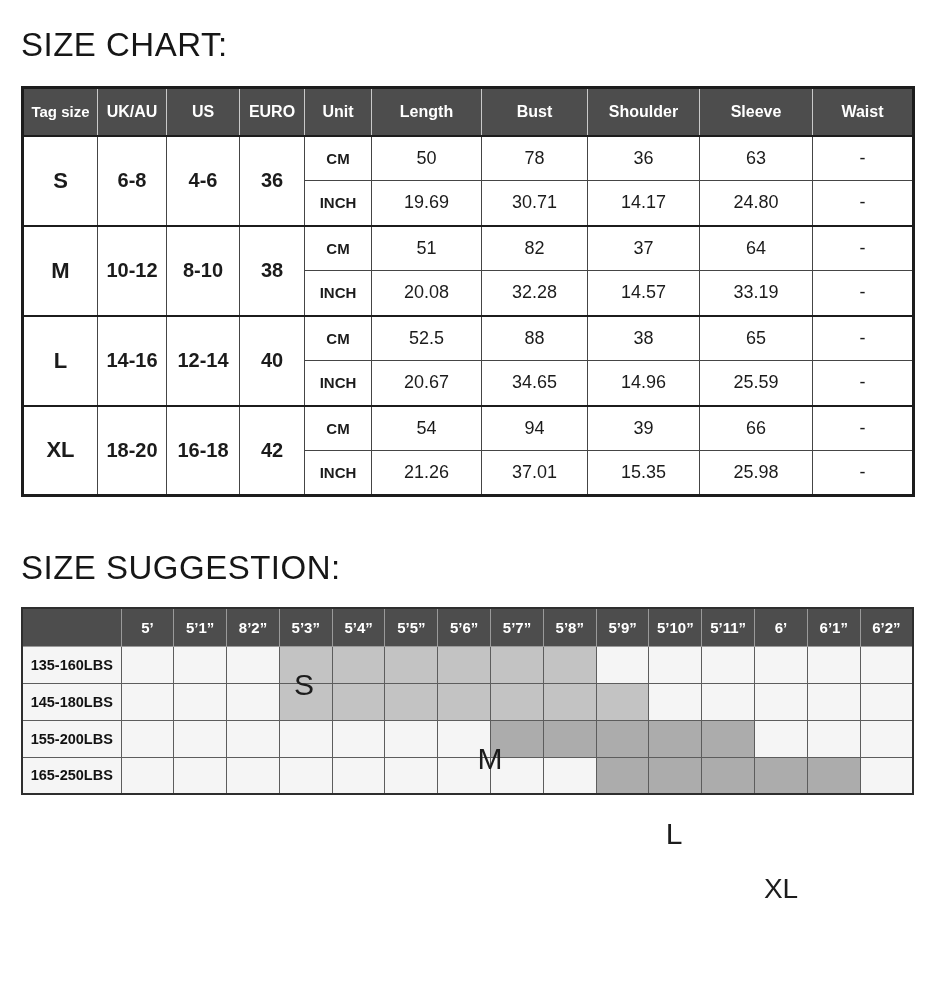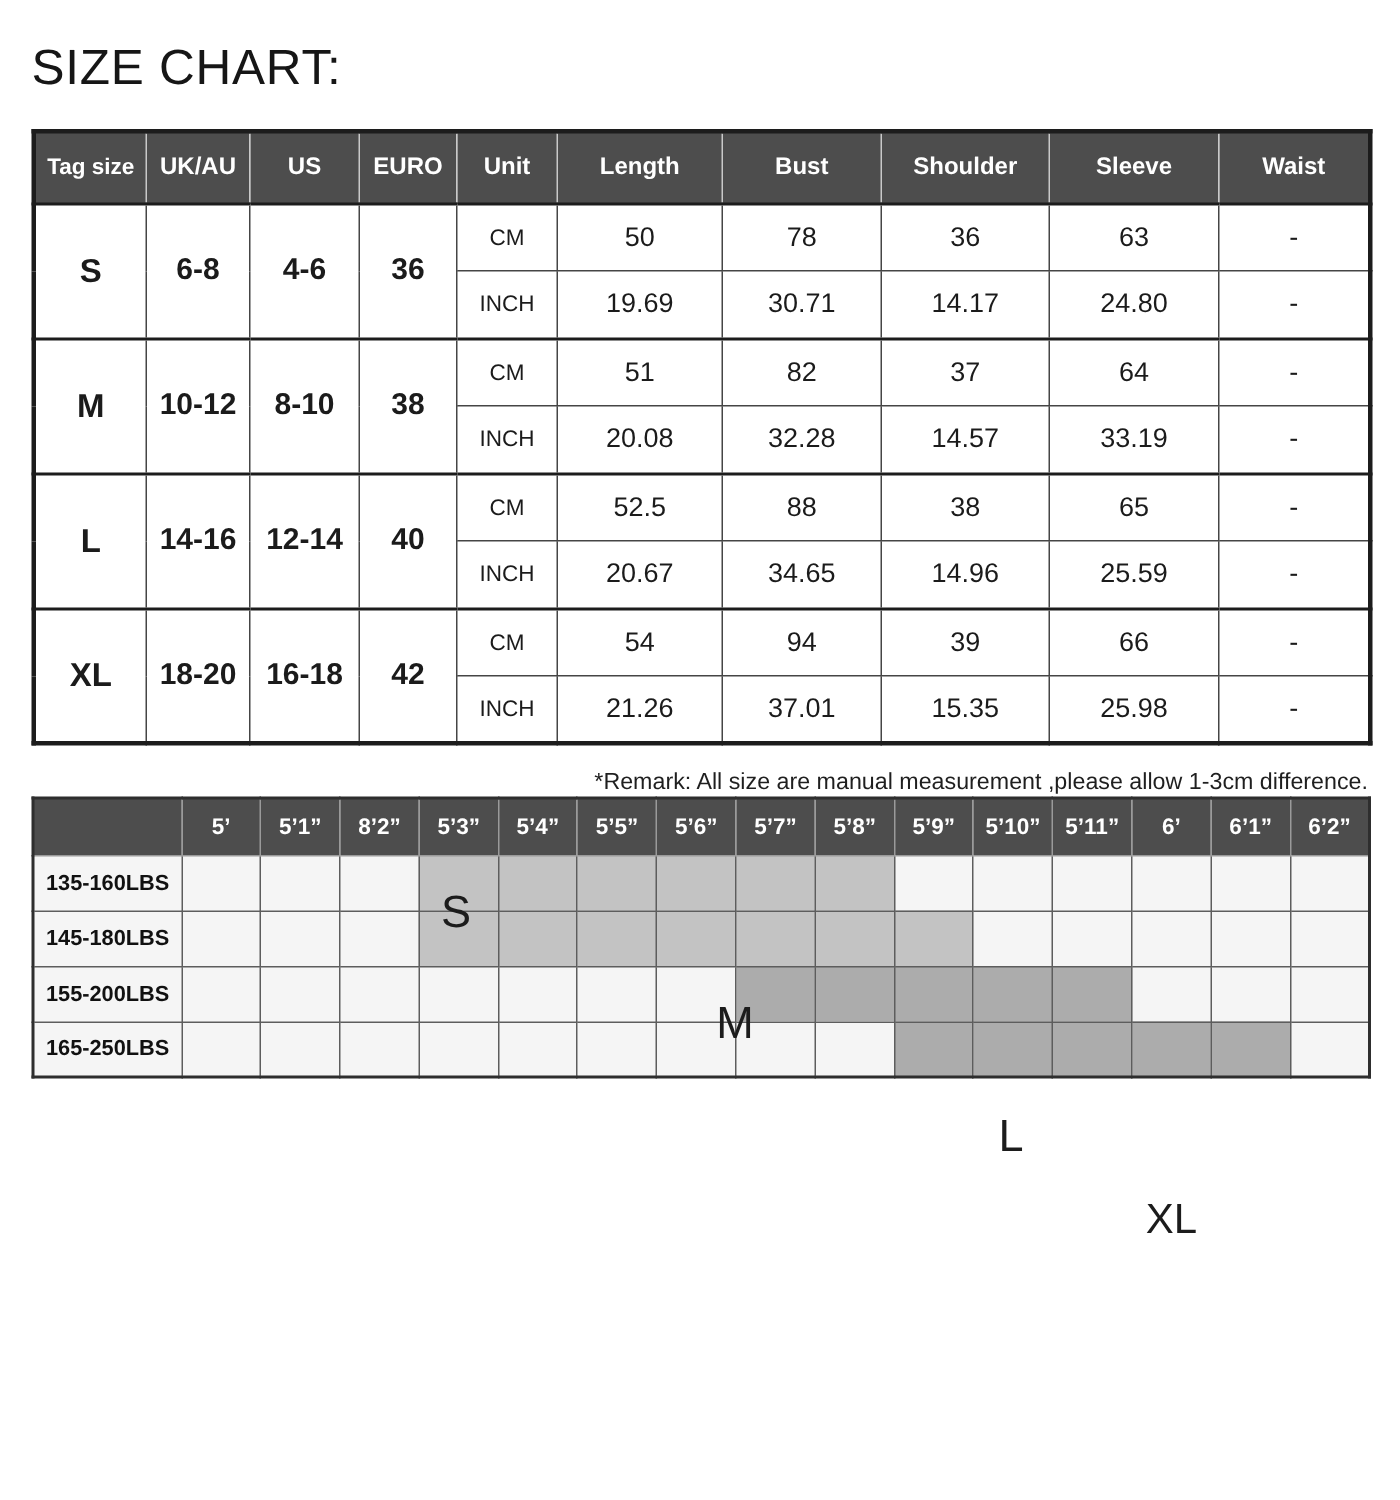--- a/index.html
+++ b/index.html
@@ -44,21 +44,21 @@
     border: 1px solid #454545;
     height: 45px;
     text-align: center;
     vertical-align: middle;
     font-size: 18px;
     background: #ffffff;
   }
   table.chart tbody tr.g-start td { border-top: 2px solid #1c1c1c; }
   table.chart td.tag  { font-size: 22px; font-weight: 700; }
   table.chart td.grp  { font-size: 20px; font-weight: 700; }
-  table.chart td.unit { font-size: 15px; font-weight: 400; }
+  table.chart td.unit { font-size: 15px; font-weight: 700; }
 
   .remark {
     width: 891px;
     text-align: right;
     font-size: 15.5px;
     color: #1f1f1f;
     margin-top: 16px;
   }
 
   
@@ -229,22 +229,22 @@
         <td class="unit">INCH</td>
         <td>21.26</td>
         <td>37.01</td>
         <td>15.35</td>
         <td>25.98</td>
         <td>-</td>
       </tr>
     </tbody>
   </table>
 
-  <div class="remark">*Remark: All size are manual measurement ,please allow 1-3cm difference.</div>
-
+
+  <div class="section-title second">SIZE SUGGESTION:</div>
 
   <div class="sugg-wrap">
     <table class="sugg">
       <colgroup id="sugg-cols">
         <col style="width:99px">
       <col style="width: 52.8px;">
           <col style="width: 52.8px;">
           <col style="width: 52.8px;">
           <col style="width: 52.8px;">
           <col style="width: 52.8px;">

